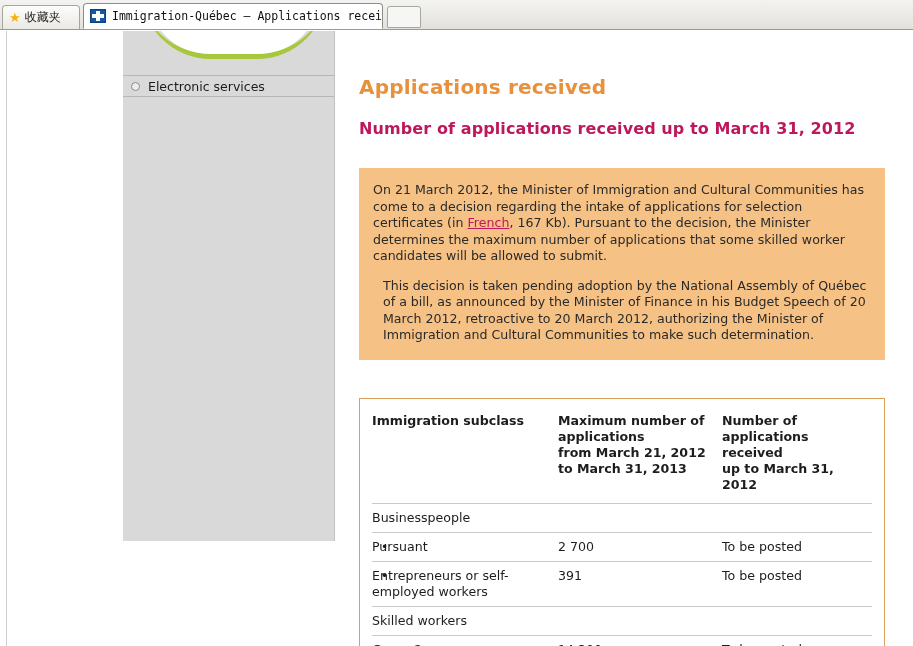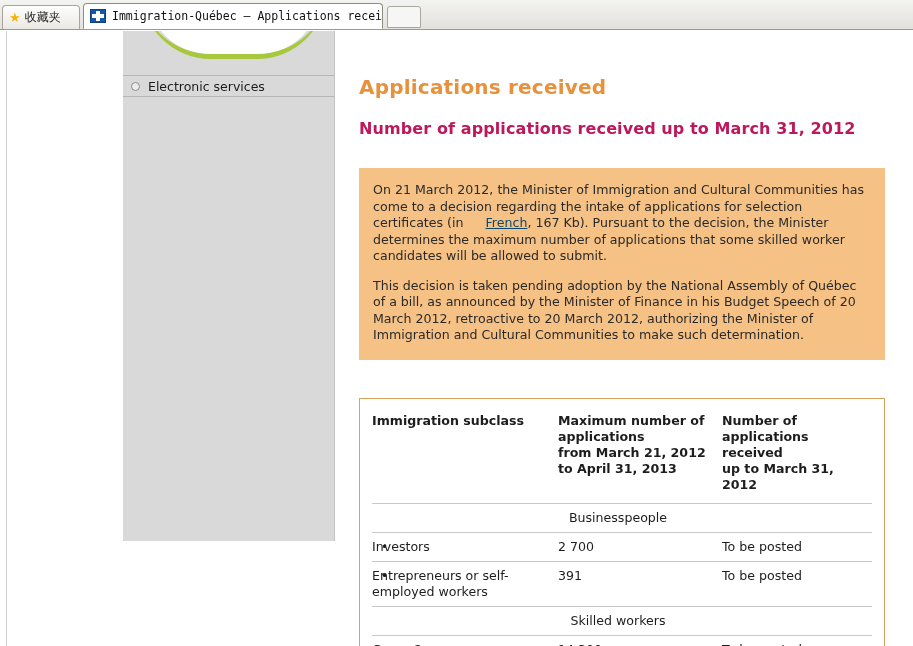--- a/index.html
+++ b/index.html
@@ -218,24 +218,23 @@
     margin: 30px 0 0 24px;
     width: 526px;
     background: #f6c184;
     padding: 14px 18px 16px 14px;
     box-sizing: border-box;
     color: #2a2a2a;
     font-size: 12.6px;
     line-height: 16.5px;
   }
   .notice p { margin: 0; }
-  .notice p + p { margin-top: 13px; }
+  .notice p + p { margin-top: 13px; margin-left: 10px; }
   .notice a {
-    color: #0c4a6e;
-    margin-left: 18px;
+    color: #be185d;
   }
 
   
   .table-wrap {
     margin: 38px 0 0 24px;
     width: 526px;
     border: 1px solid #d9a15a;
     border-top: 1px solid #d9a15a;
     box-sizing: border-box;
     padding: 0 12px;
@@ -261,21 +260,20 @@
   table.data td {
     vertical-align: top;
     padding: 6px 8px 6px 0;
     border-bottom: 1px solid #c9c9c9;
     line-height: 16px;
   }
   td.group-head {
     font-weight: normal;
     padding-top: 8px;
     padding-bottom: 4px;
-    text-align: center;
   }
   td.item {
     padding-left: 22px;
     position: relative;
   }
   td.item:before {
     content: "\2022";
     position: absolute;
     left: 9px;
     top: 6px;
@@ -325,34 +323,34 @@
     </div>
 
     <div class="table-wrap">
       <table class="data">
         <thead>
           <tr>
             <th class="c1">Immigration subclass</th>
             <th class="c2">
               <span>Maximum number of applications</span><br>
               <span>from March 21, 2012</span><br>
-              <span>to April 31, 2013</span>
+              <span>to March 31, 2013</span>
             </th>
             <th class="c3">
               <span>Number of applications received</span><br>
               <span>up to March 31, 2012</span>
             </th>
           </tr>
         </thead>
         <tbody>
           <tr>
             <td class="group-head" colspan="3">Businesspeople</td>
           </tr>
           <tr>
-            <td class="item">Investors</td>
+            <td class="item">Pursuant</td>
             <td>2 700</td>
             <td>To be posted</td>
           </tr>
           <tr>
             <td class="item">Entrepreneurs or self-employed workers</td>
             <td>391</td>
             <td>To be posted</td>
           </tr>
           <tr>
             <td class="group-head" colspan="3">Skilled workers</td>

